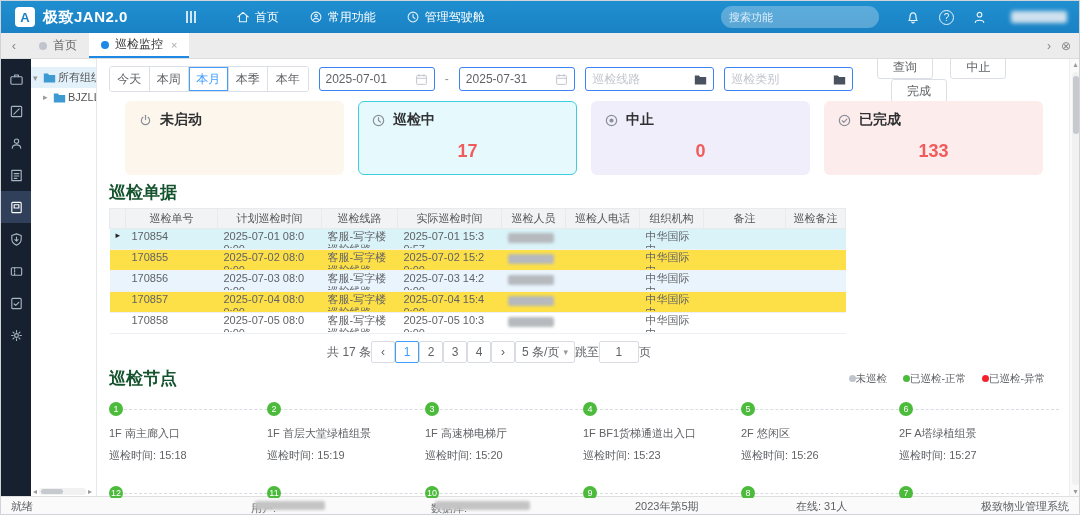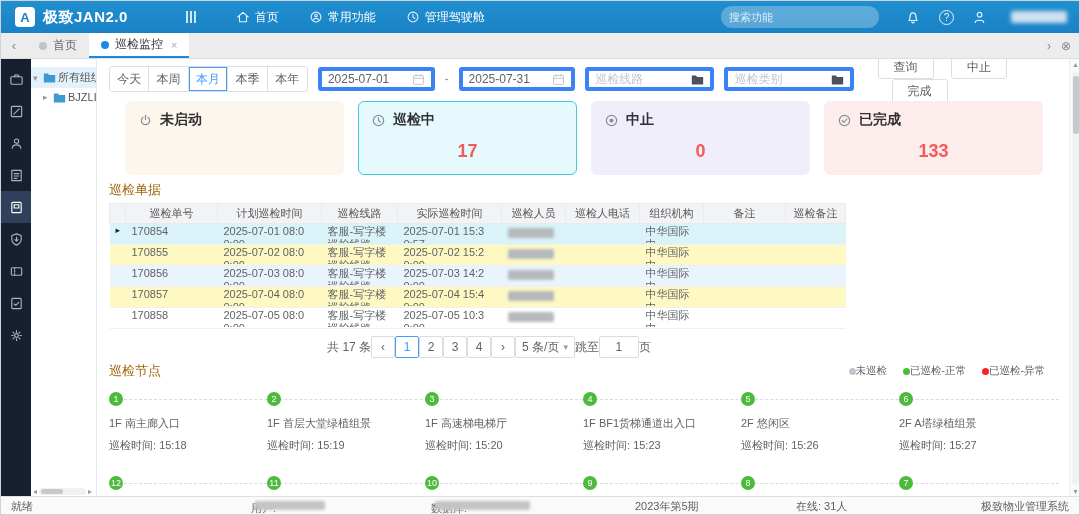--- a/index.html
+++ b/index.html
@@ -57,21 +57,21 @@
   .vscroll .arr{font-size:8px;color:#999;height:12px;line-height:12px;}
   .vscroll .track{flex:1;width:8px;background:#f1f1f1;border-radius:4px;position:relative;margin:1px 0;}
   .vscroll .thumb{position:absolute;top:4px;left:1px;width:6px;height:58px;background:#c6c9ce;border-radius:3px;}
 
   
   .filterbar{display:flex;align-items:center;gap:10px;height:28px;font-size:12px;color:#606266;}
   .seg{display:flex;border:1px solid #dcdfe6;border-radius:3px;overflow:hidden;}
   .seg button{width:44px;height:24px;background:#fff;border:none;border-right:1px solid #dcdfe6;font-size:12px;color:#606266;cursor:pointer;}
   .seg button:last-child{border-right:none;}
   .seg button.on{color:#409eff;box-shadow:inset 0 0 0 1px #409eff;}
-  .inp{display:flex;align-items:center;height:24px;border:4px solid #3b82f6;border-radius:3px;padding:0 6px;background:#fff;}
+  .inp{display:flex;align-items:center;height:24px;border:1px solid #3b82f6;border-radius:3px;padding:0 6px;background:#fff;}
   .inp input{border:none;outline:none;font-size:12px;color:#606266;width:100%;background:transparent;}
   .inp input::placeholder{color:#c0c4cc;}
   .inp.date{width:128px;}
   .inp.pick{width:142px;}
   .isvg{width:13px;height:13px;flex:none;}
   .dash{color:#909399;}
   .abtn{width:56px;height:24px;border:1px solid #dcdfe6;border-radius:3px;background:#fff;font-size:12px;color:#606266;cursor:pointer;}
   .abtn+.abtn{margin-left:14px;}
   .actions{margin-left:14px;}
 
@@ -80,28 +80,28 @@
   .card{flex:1;height:74px;border-radius:6px;padding:9px 12px;border:1px solid transparent;cursor:pointer;}
   .card .hd{display:flex;align-items:center;gap:7px;font-size:14px;font-weight:bold;color:#303133;}
   .card .num{text-align:center;font-size:18px;font-weight:bold;color:#f15b5b;margin-top:12px;}
   .card.c1{background:#fdf6ec;}
   .card.c2{background:#e6fafd;border-color:#3ecddf;}
   .card.c3{background:#f1eefb;}
   .card.c4{background:#fdecec;}
   .csvg{width:15px;height:15px;stroke:#8a8f99;fill:none;stroke-width:1.3;stroke-linecap:round;stroke-linejoin:round;}
 
   
-  .sec-title{font-size:13px;font-weight:normal;color:#a16207;margin:4px 0 4px;}
+  .sec-title{font-size:17px;font-weight:bold;color:#14532d;margin:4px 0 4px;}
   table.grid{border-collapse:collapse;table-layout:fixed;width:736px;font-size:11px;color:#606266;}
   table.grid th{background:#f2f3f5;font-weight:normal;color:#555;height:20px;border:1px solid #e8eaee;border-left:none;text-align:center;}
   table.grid th:first-child{border-left:1px solid #e8eaee;}
   table.grid td{border-bottom:1px solid #edf0f4;height:21px;padding:1px 6px 0;vertical-align:top;}
   td .cw{height:18px;overflow:hidden;line-height:12.5px;}
   tr.sel td{background:#d9f3f8;}
-  tr.alt td{background:#fef9c3;}
+  tr.alt td{background:#fde047;}
   tr.blu td{background:#e9f4fd;}
   td.gut{text-align:center;padding:1px 0 0;color:#222;font-size:9px;}
   .pblur{width:46px;height:10px;background:#b6b9bd;border-radius:2px;filter:blur(1.5px);margin-top:3px;}
 
   
   .pager{display:flex;align-items:center;justify-content:center;font-size:12px;color:#606266;margin:7px 0 4px;width:760px;}
   .pager .pg{width:24px;height:22px;border:1px solid #d9dce3;border-radius:2px;background:#fff;display:flex;align-items:center;justify-content:center;cursor:pointer;}
   .pager .pg.cur{border-color:#409eff;color:#409eff;}
   .pager .size{height:22px;border:1px solid #d9dce3;border-radius:2px;padding:0 6px;display:flex;align-items:center;gap:4px;background:#fff;cursor:pointer;}
   .pager .jump{width:40px;height:22px;border:1px solid #d9dce3;border-radius:2px;text-align:center;font-size:12px;color:#606266;outline:none;}

